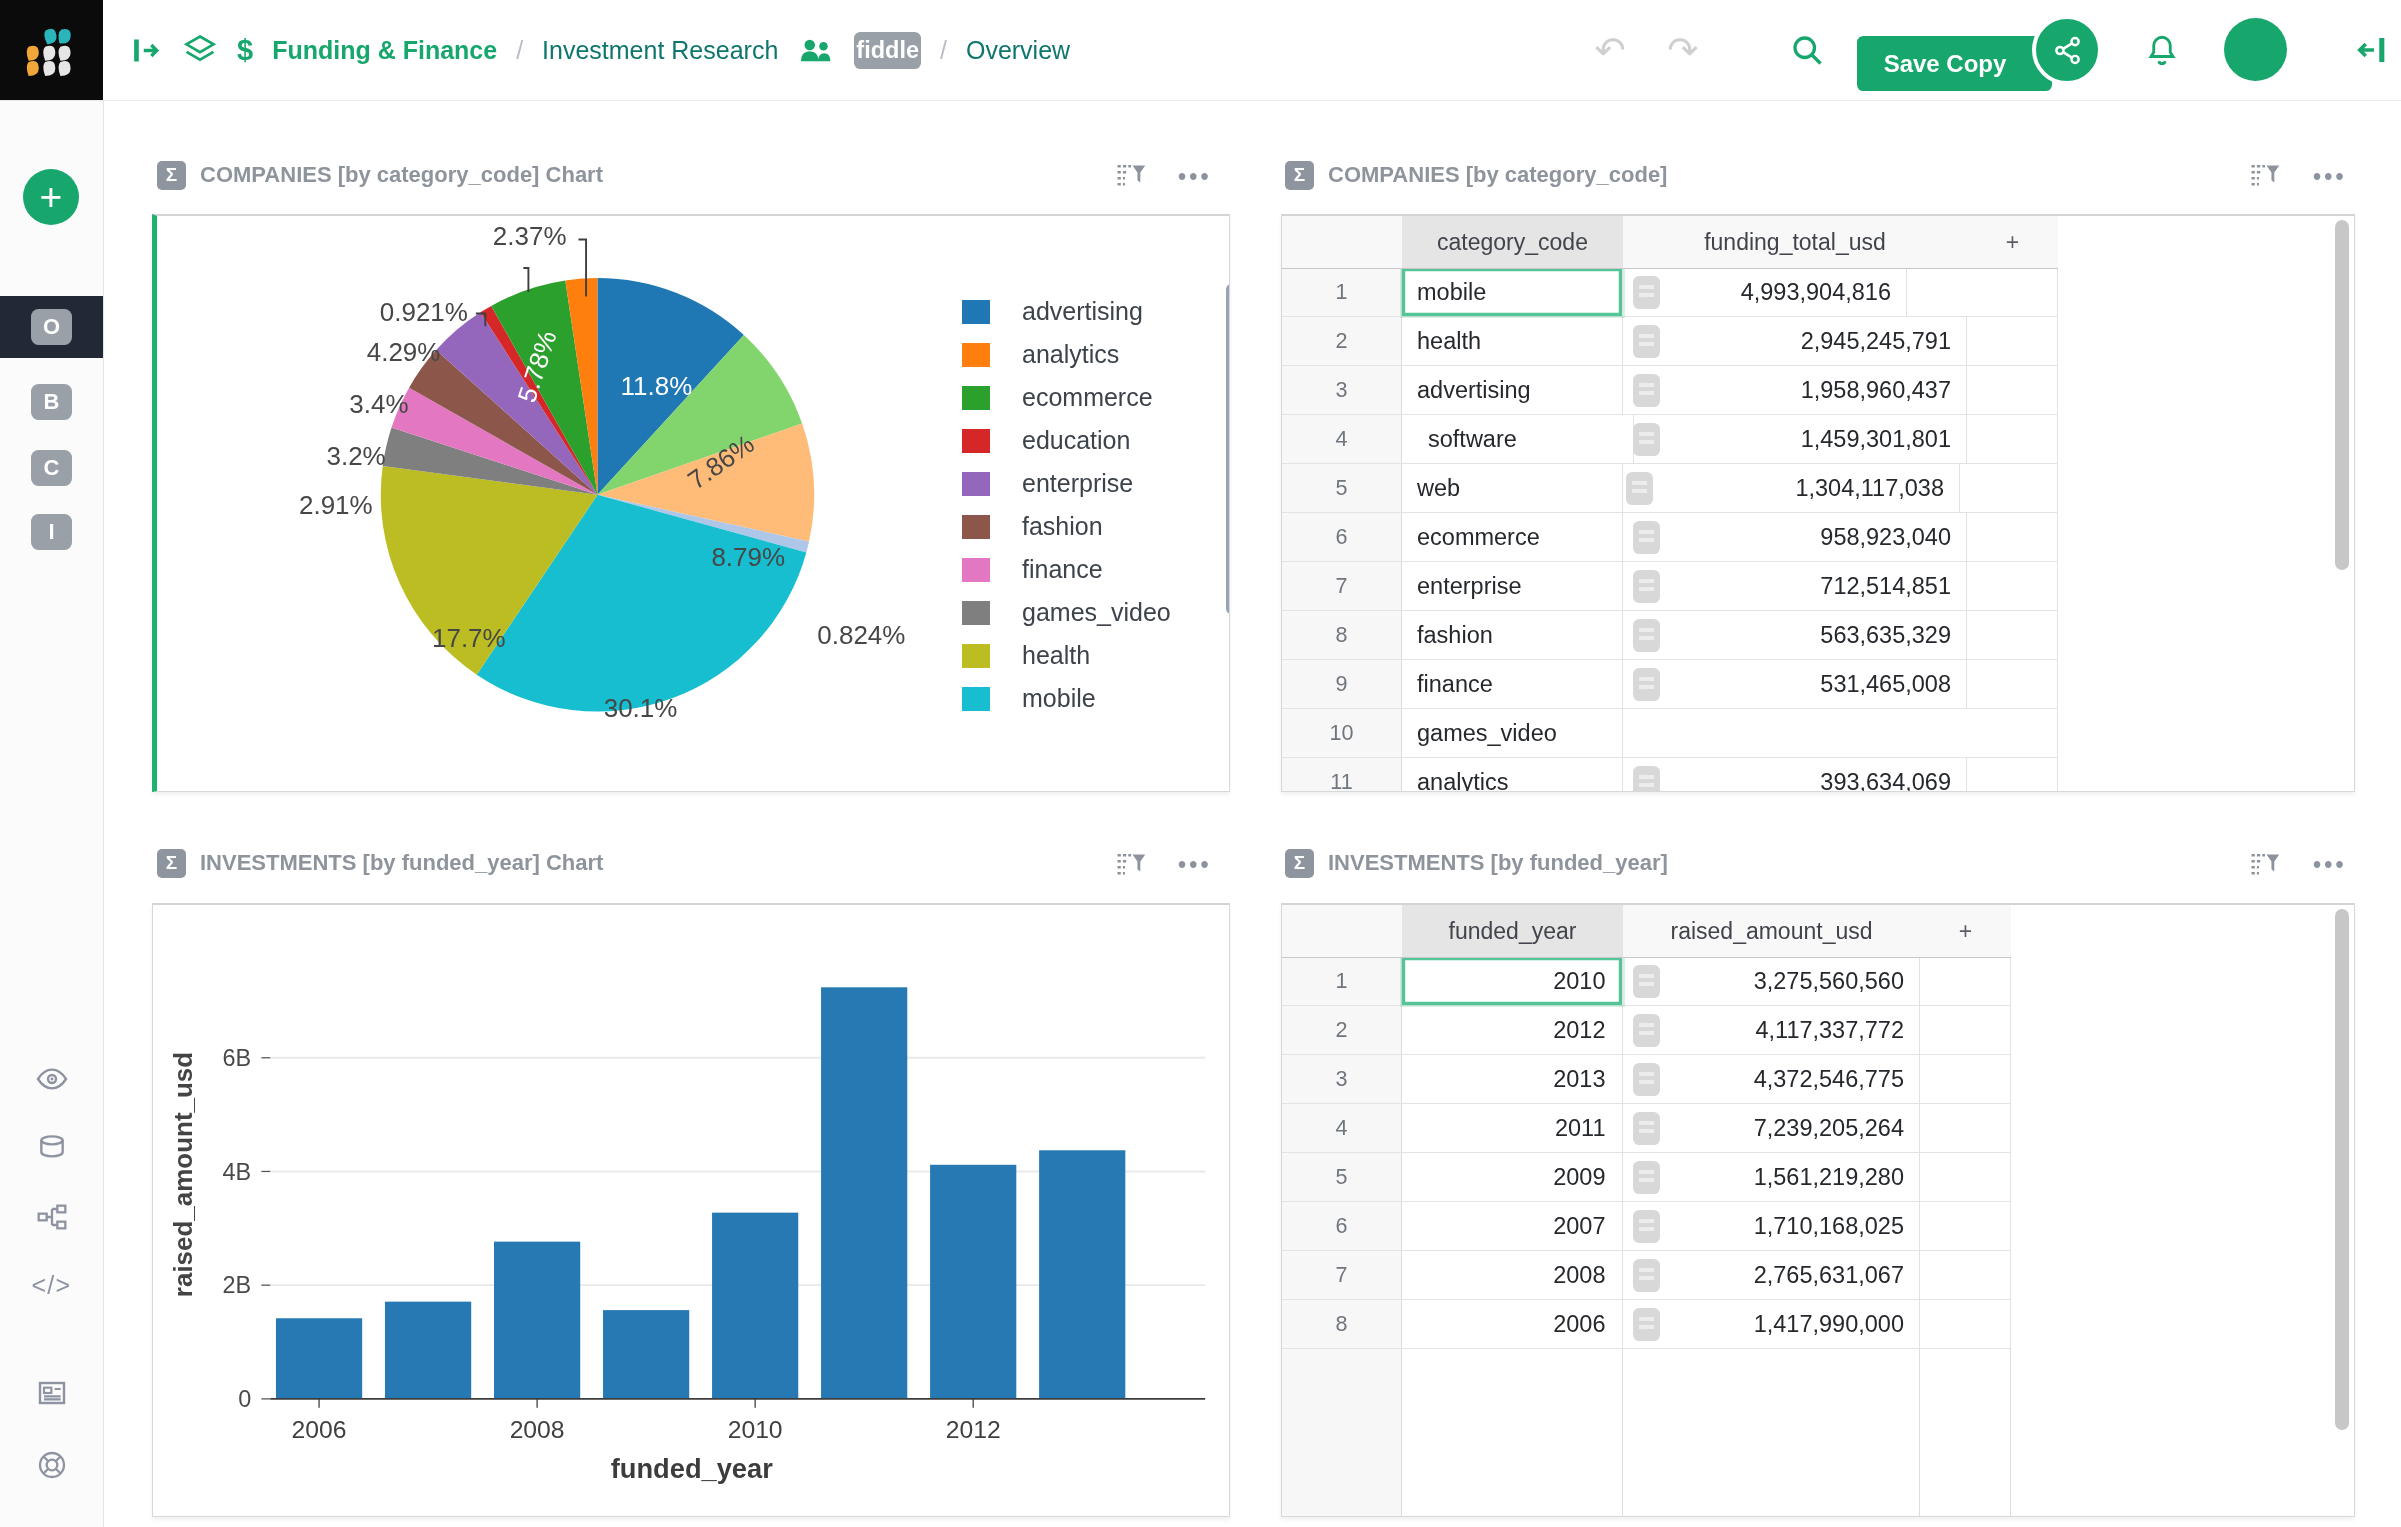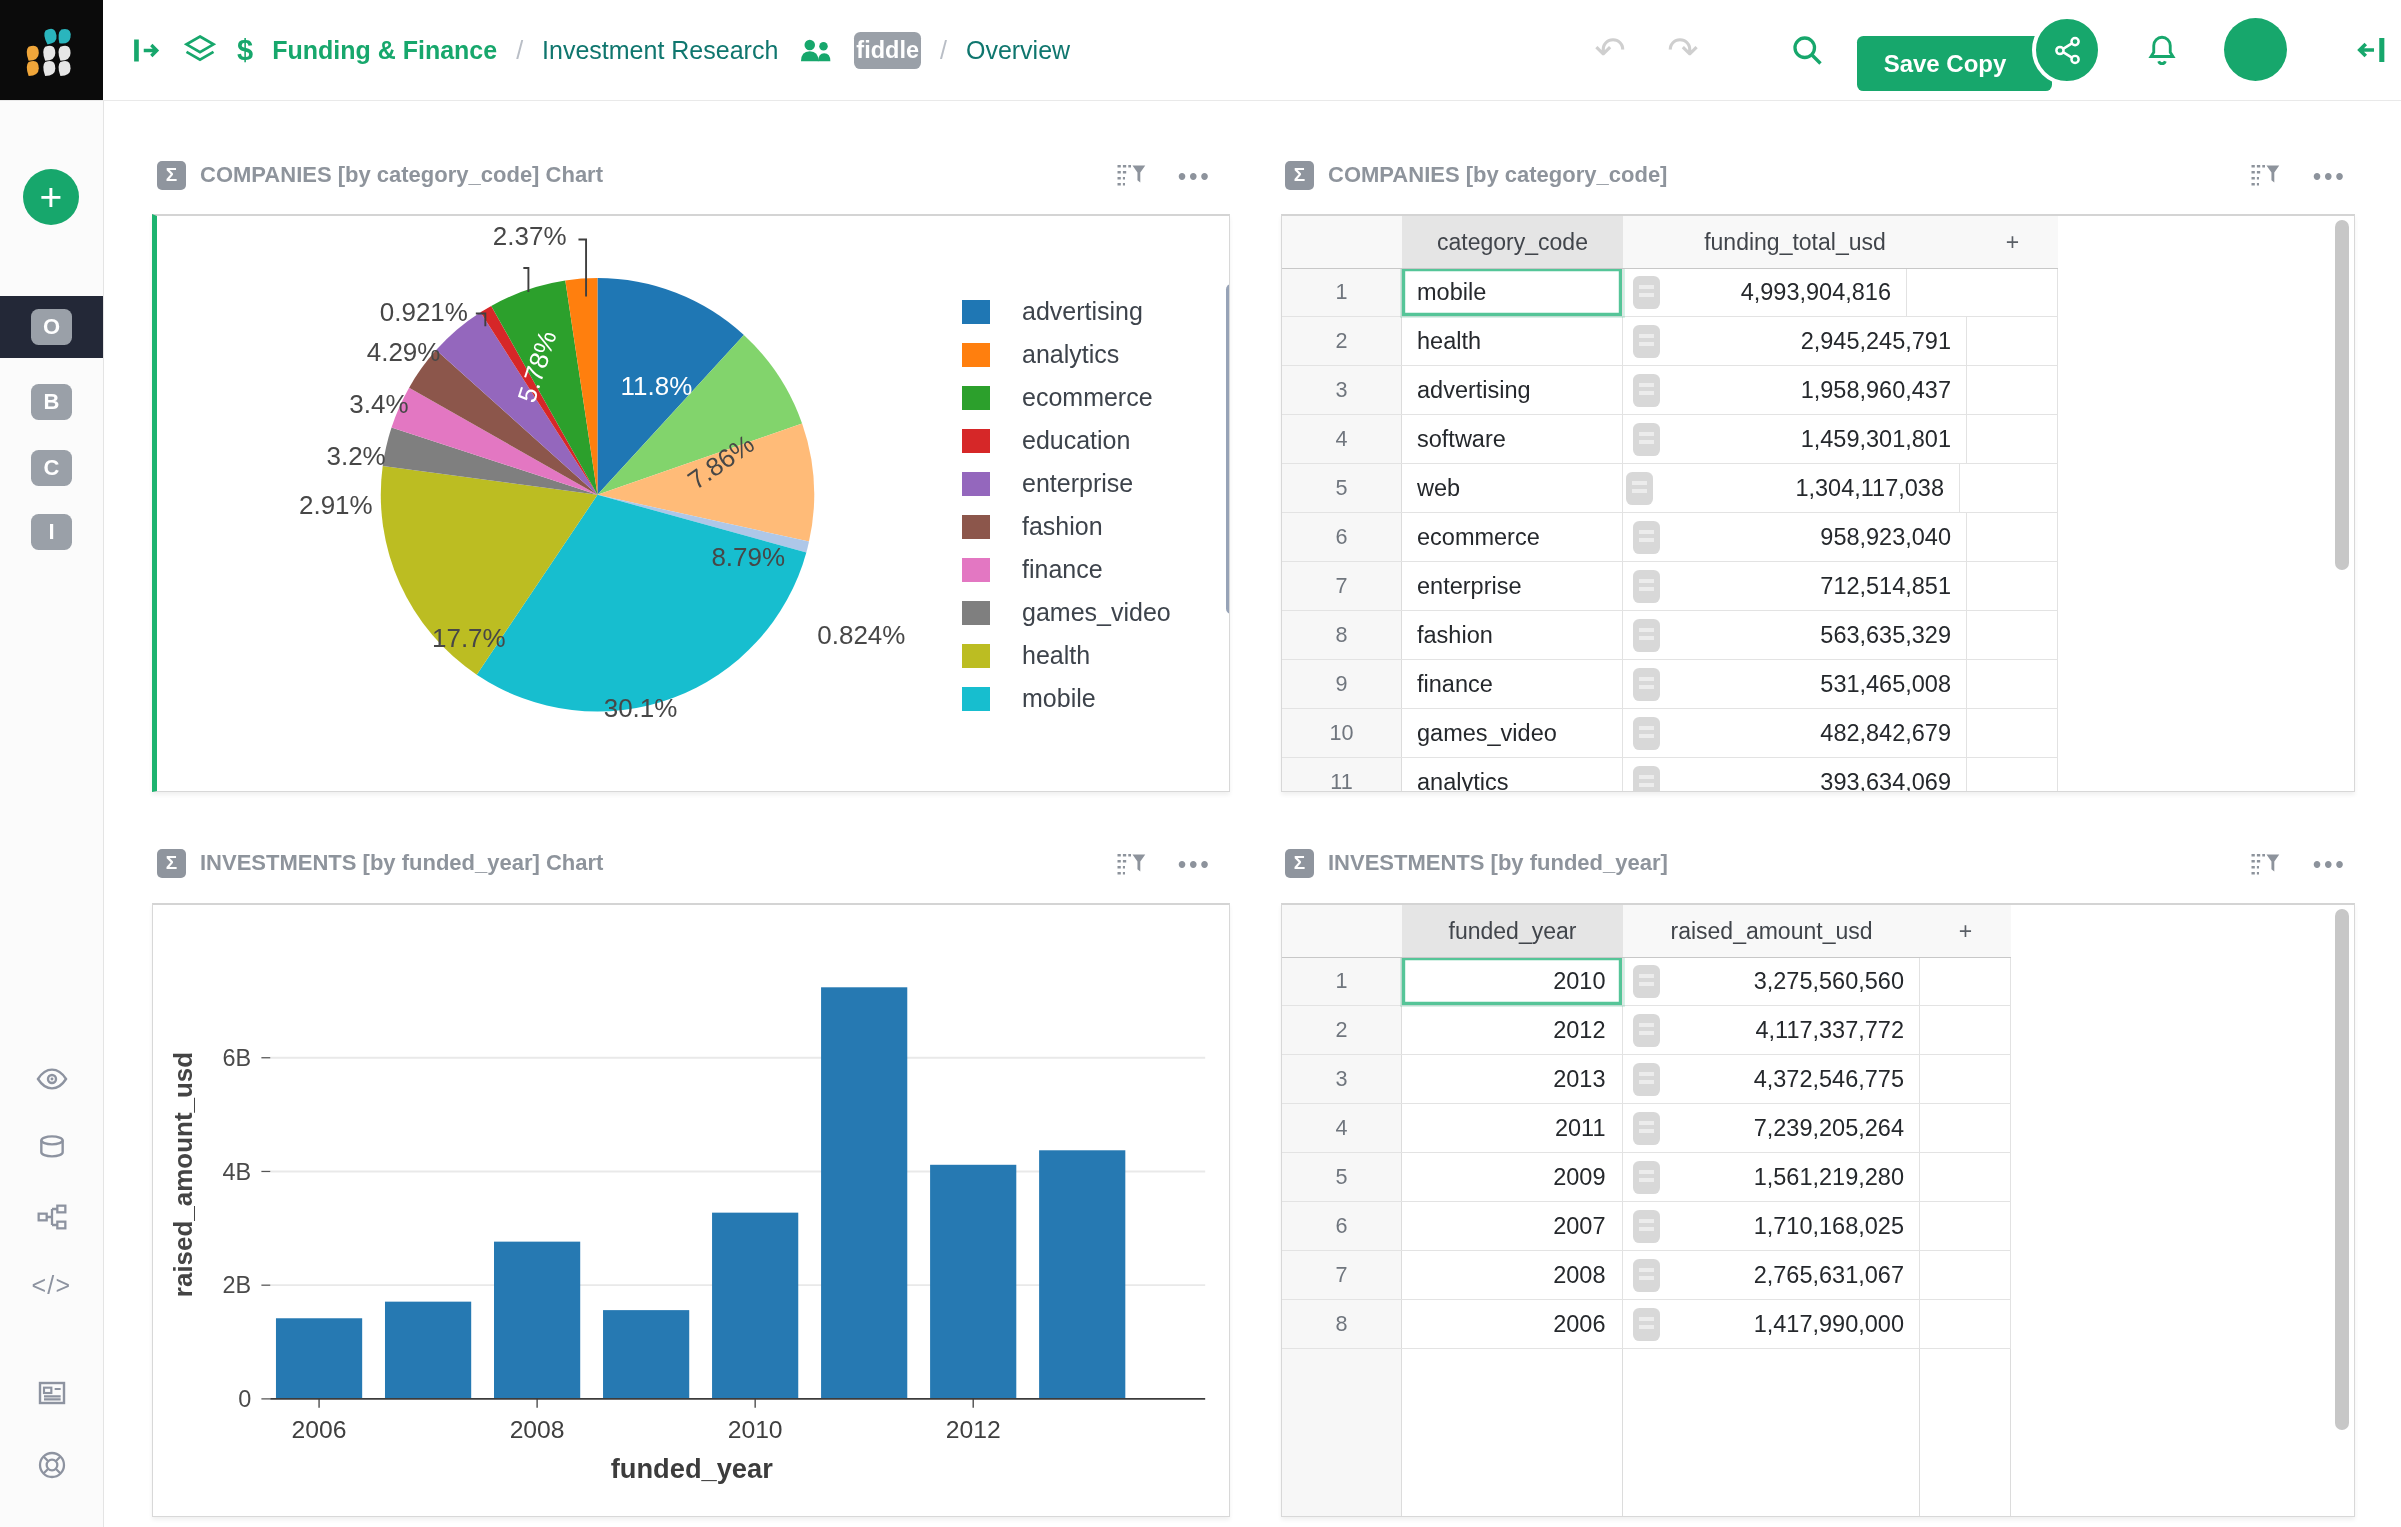--- a/index.html
+++ b/index.html
@@ -367,21 +367,21 @@
           <div class="cell gutter" style="left: 0px; width: 120px;">3</div>
           <div class="cell catcell" style="left: 120px; width: 221px;">advertising</div>
           <div class="cell numcell" style="left: 341px; width: 344px;">
             <div class="chip"></div>
             <span>1,958,960,437</span>
           </div>
           <div class="cell" style="left: 685px; width: 91px; border-right: 1.3px solid rgb(226, 226, 226);"></div>
         </div>
         <div class="trow" style="height: 48px; width: 776px;">
           <div class="cell gutter" style="left: 0px; width: 120px;">4</div>
-          <div class="cell catcell" style="left: 120px; width: 221px;">software</div>
+          <div class="cell catcell" style="left: 131px; width: 221px;">software</div>
           <div class="cell numcell" style="left: 341px; width: 344px;">
             <div class="chip"></div>
             <span>1,459,301,801</span>
           </div>
           <div class="cell" style="left: 685px; width: 91px; border-right: 1.3px solid rgb(226, 226, 226);"></div>
         </div>
         <div class="trow" style="height: 48px; width: 776px;">
           <div class="cell gutter" style="left: 0px; width: 120px;">5</div>
           <div class="cell catcell" style="left: 120px; width: 221px;">web</div>
           <div class="cell numcell" style="left: 334px; width: 344px;">
@@ -422,24 +422,20 @@
           <div class="cell catcell" style="left: 120px; width: 221px;">finance</div>
           <div class="cell numcell" style="left: 341px; width: 344px;">
             <div class="chip"></div>
             <span>531,465,008</span>
           </div>
           <div class="cell" style="left: 685px; width: 91px; border-right: 1.3px solid rgb(226, 226, 226);"></div>
         </div>
         <div class="trow" style="height: 48px; width: 776px;">
           <div class="cell gutter" style="left: 0px; width: 120px;">10</div>
           <div class="cell catcell" style="left: 120px; width: 221px;">games_video</div>
-          <div class="cell numcell" style="left: 341px; width: 344px;">
-            <div class="chip"></div>
-            <span>482,842,679</span>
-          </div>
           <div class="cell" style="left: 685px; width: 91px; border-right: 1.3px solid rgb(226, 226, 226);"></div>
         </div>
         <div class="trow" style="height: 48px; width: 776px;">
           <div class="cell gutter" style="left: 0px; width: 120px;">11</div>
           <div class="cell catcell" style="left: 120px; width: 221px;">analytics</div>
           <div class="cell numcell" style="left: 341px; width: 344px;">
             <div class="chip"></div>
             <span>393,634,069</span>
           </div>
           <div class="cell" style="left: 685px; width: 91px; border-right: 1.3px solid rgb(226, 226, 226);"></div>

